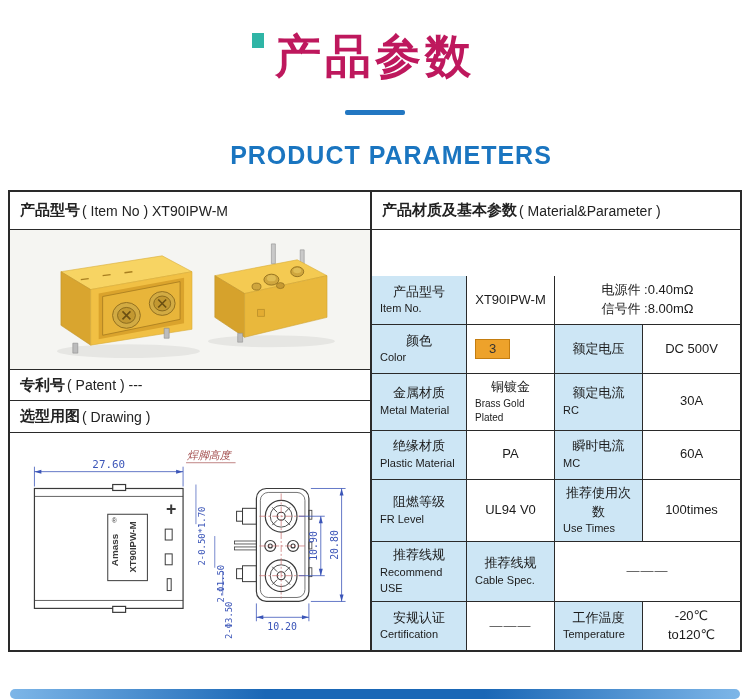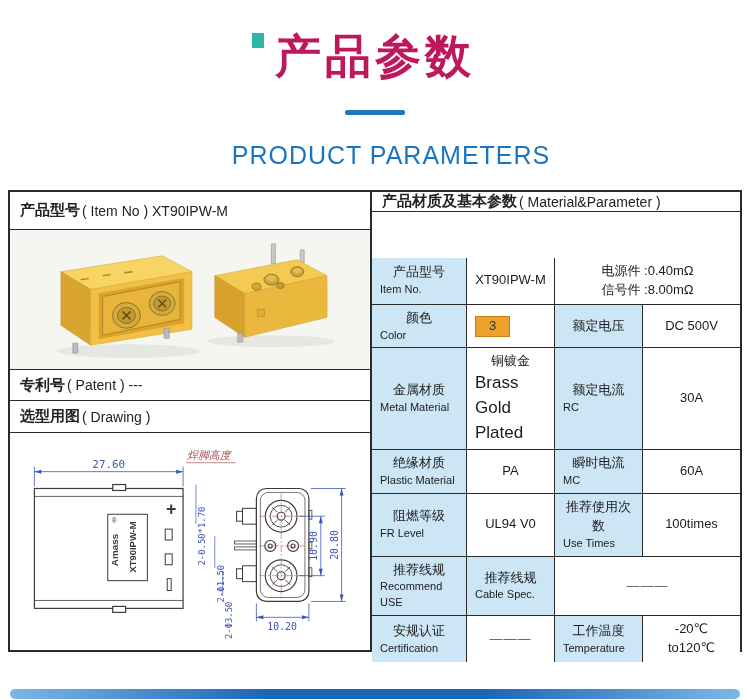--- a/index.html
+++ b/index.html
@@ -6,21 +6,21 @@
   html,body { background:#ffffff; }
   .page {
     position:relative; width:750px; height:700px; background:#ffffff;
     font-family:"Liberation Sans","DejaVu Sans",sans-serif; color:#222; overflow:hidden;
   }
   
   .hdr { position:absolute; top:0; left:0; width:750px; text-align:center; }
   .accent-mark { position:absolute; left:252px; top:33px; width:12px; height:15px; background:#2fb5a6; }
   .title { margin-top:26px; font-size:46px; font-weight:700; letter-spacing:4px; color:#be185d; }
   .title-underline { width:60px; height:5px; background:#2277c2; border-radius:2px; margin:22px auto 0 auto; }
-  .subtitle { margin-top:26px; font-size:25px; font-weight:400; letter-spacing:1px; color:#1a75c0;padding-left:32px; }
+  .subtitle { margin-top:26px; font-size:25px; font-weight:700; letter-spacing:1px; color:#1a75c0;padding-left:32px; }
   
   .param-table {
     position:absolute; left:8px; top:190px; width:734px; height:462px;
     border:2px solid #2a2a2a; display:flex; background:#fff;
   }
   .left-panel { width:362px; border-right:2px solid #2a2a2a; display:flex; flex-direction:column; }
   .right-panel { flex:1; display:flex; flex-direction:column;gap:46px; }
   .sec-header {
     height:38px; border-bottom:1px solid #2a2a2a; display:flex; align-items:center;
     padding:0 10px; font-size:14px; white-space:nowrap; background:#fff;
@@ -260,21 +260,21 @@
             </div>
         </div>
 
         <div class="p-row">
           <div class="cell c1">
               <div class="ln-cn">金属材质</div>
               <div class="ln-en">Metal Material</div>
             </div>
           <div class="cell c2">
               <div class="ln-cn">铜镀金</div>
-              <div class="ln-en" style="font-size:17px">Brass Gold Plated</div>
+              <div class="ln-en" style="font-size:10px">Brass Gold Plated</div>
             </div>
           <div class="cell c3">
               <div class="ln-cn">额定电流</div>
               <div class="ln-en">RC</div>
             </div>
           <div class="cell c4">
               <div class="ln-cn">30A</div>
               <div class="ln-cn"></div>
             </div>
         </div>

